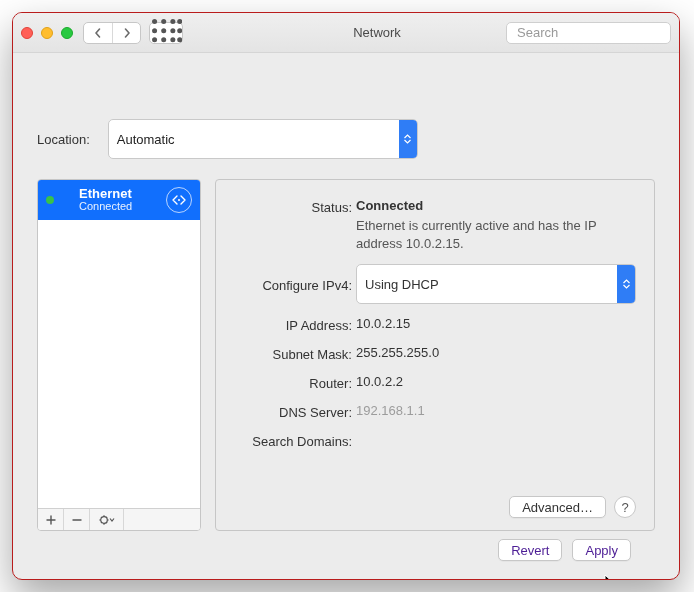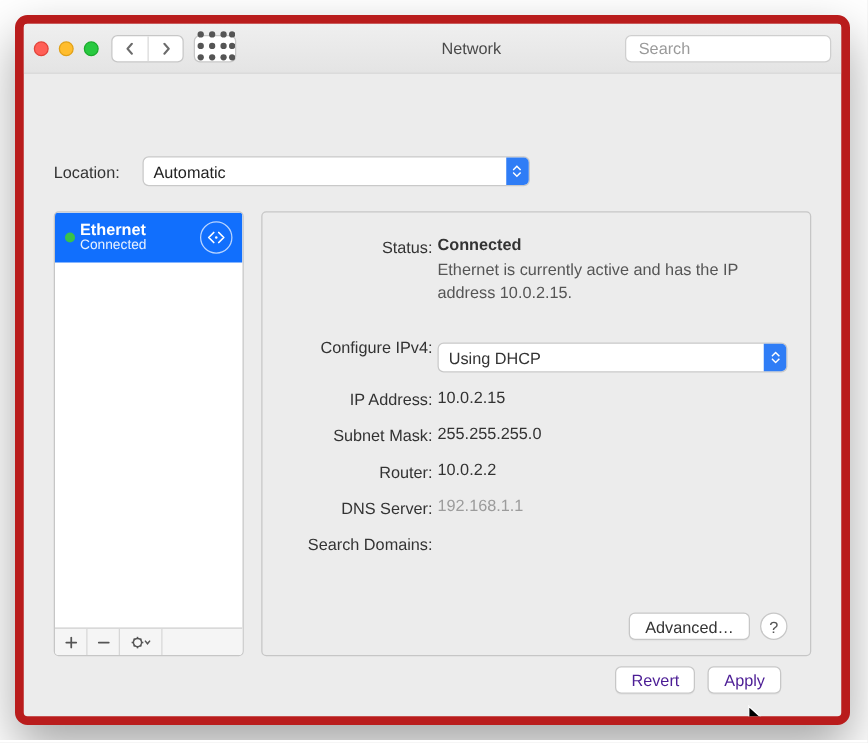--- a/index.html
+++ b/index.html
@@ -6,21 +6,21 @@
   body {
     background: #fff;
     font-family: -apple-system, "Helvetica Neue", Helvetica, Arial, sans-serif;
     font-size: 13px;
     color: #222;
   }
   .window {
     width: 668px;
     height: 568px;
     margin: 12px;
-    border: 7px solid #b91c1c;
+    border: 1px solid #b91c1c;
     border-radius: 10px;
     background: #ececec;
     box-shadow: 0 18px 40px rgba(0,0,0,0.35);
     overflow: hidden;
     display: flex;
     flex-direction: column;
   }
   
   .titlebar {
     height: 40px;
@@ -65,21 +65,21 @@
     border:none; outline:none; flex:1; font-size:13px; color:#4d7c0f;
     background:transparent;
   }
   .searchbox input::placeholder { color:#9a9a9a; }
 
   
   .body { flex:1; display:flex; flex-direction:column; padding: 18px 24px 12px 24px;}
   .loc-row { display:flex; align-items:center; justify-content:flex-start; gap:18px; margin-bottom:20px;margin-top:48px;}
   .loc-row label { color:#333; }
   .mac-select {
-    position:relative; height:24px; border:1px solid #c9c9c9; border-radius:5px;
+    position:relative; height:40px; border:1px solid #c9c9c9; border-radius:5px;
     background:#fff; display:flex; align-items:center; padding:0 22px 0 8px;
     min-width:310px;
   }
   .mac-select .cap {
     position:absolute; right:0; top:0; bottom:0; width:18px;
     background:#2f7df6; border-radius:0 4px 4px 0;
     display:flex; flex-direction:column; align-items:center; justify-content:center;
     color:#fff;
   }
   .mac-select .cap svg { width:7px; height:5px; display:block; }
@@ -87,21 +87,21 @@
   
   .columns { flex:1; display:flex; gap:14px; min-height:0;}
   .sidebar {
     width:164px; display:flex; flex-direction:column;
     border:1px solid #c6c6c6; border-radius:4px; background:#fff;
     overflow:hidden;
   }
   .sb-list { flex:1; overflow:auto; }
   .sb-item {
     height:40px; display:flex; align-items:center; padding:16px 8px;
-    gap:4px;
+    gap:25px;
   }
   .sb-item.active { background:#116ffd; color:#fff; }
   .sb-dot { width:8px; height:8px; border-radius:50%; background:#39c24a; flex:none;}
   .sb-text { display:flex; flex-direction:column; line-height:1.05; flex:1;}
   .sb-name { font-size:13px; font-weight:600; }
   .sb-sub  { font-size:11px; opacity:.9; }
   .sb-icon {
     width:26px; height:26px; border-radius:50%;
     border:1px solid rgba(255,255,255,.7);
     display:flex; align-items:center; justify-content:center; color:#fff;
@@ -124,21 +124,21 @@
     background:#ececec; padding:18px 18px 12px 18px;
     display:flex; flex-direction:column;
   }
   .rows { display:flex; flex-direction:column; gap:12px; }
   .row { display:flex; align-items:flex-start; gap:4px; }
   .row .lab { width:118px; text-align:right; color:#333; padding-top:2px;}
   .row .val { flex:1; color:#333; }
   .row .val.bold { font-weight:700; }
   .row .val .desc { font-size:13px; color:#555; margin-top:4px; line-height:1.35; max-width:280px;}
   .row .val.dim { color:#9c9c9c; }
-  .mac-select.sm { min-width:280px;margin-top:20px; }
+  .mac-select.sm { min-width:280px; }
   .details-foot {
     margin-top:auto; display:flex; align-items:center; justify-content:flex-end; gap:8px;
   }
   .btn {
     height:22px; border:1px solid #c7c7c7; border-radius:5px; background:#fff;
     padding:0 12px; font-size:13px; color:#333; box-shadow:0 1px 0 rgba(0,0,0,.03);
     display:flex; align-items:center;
   }
   .btn.disabled { color:#4c1d95; }
   .helpbtn {

